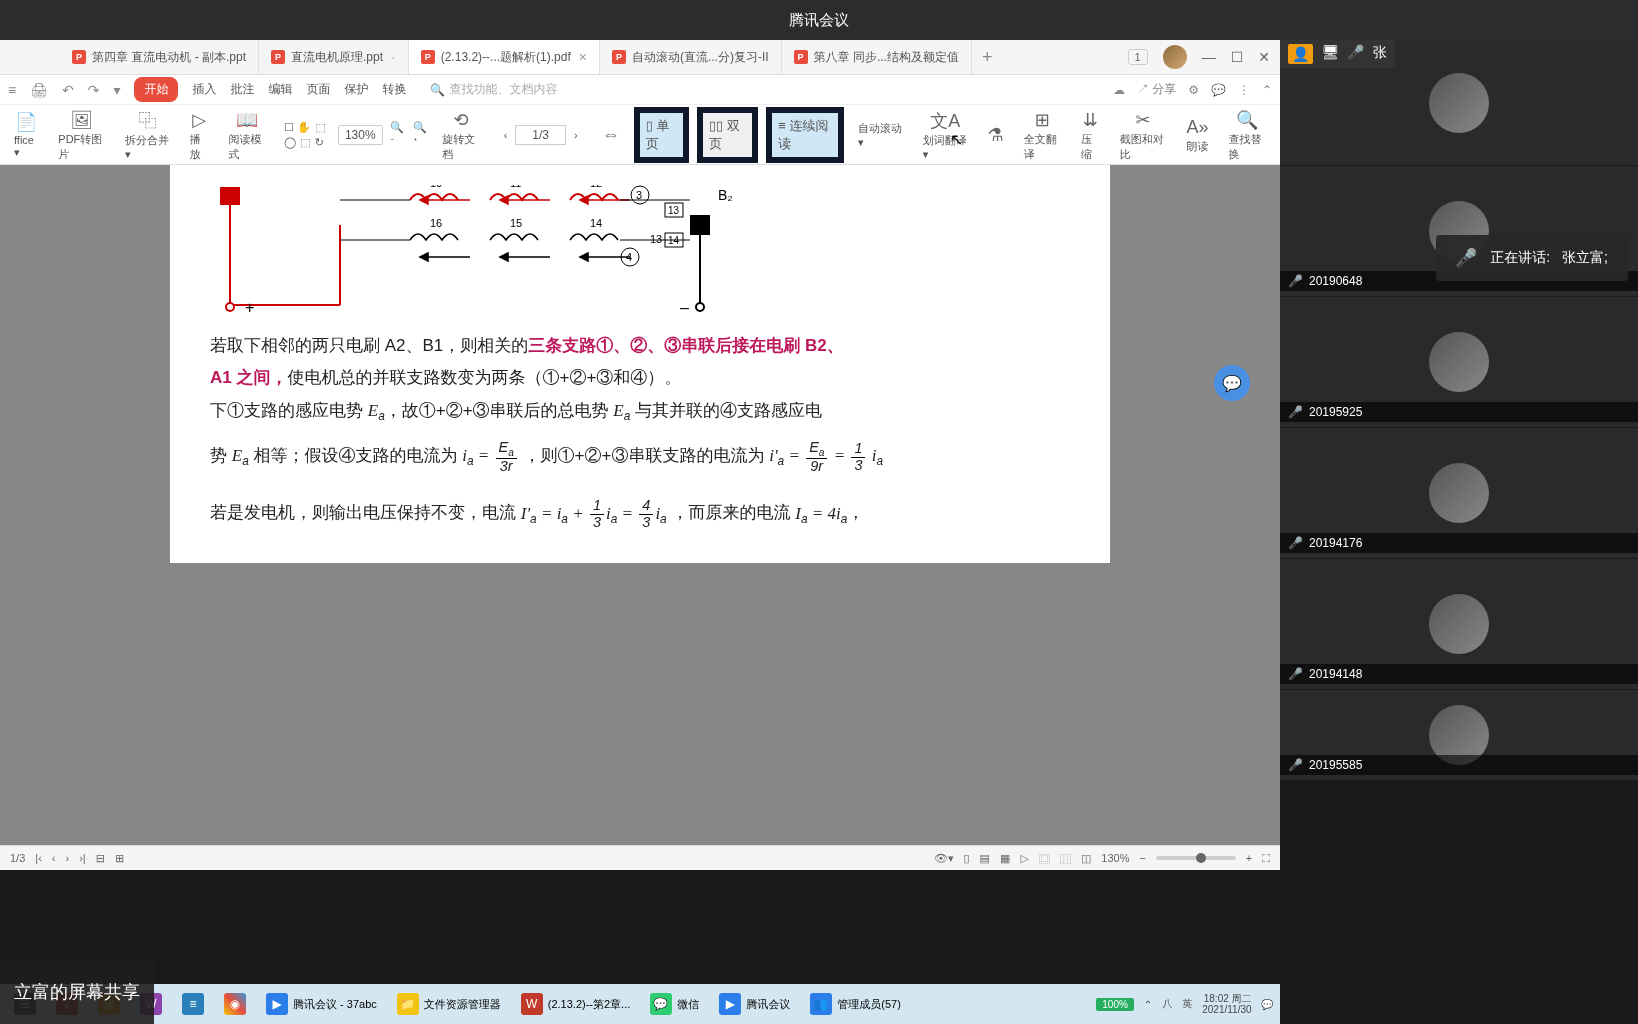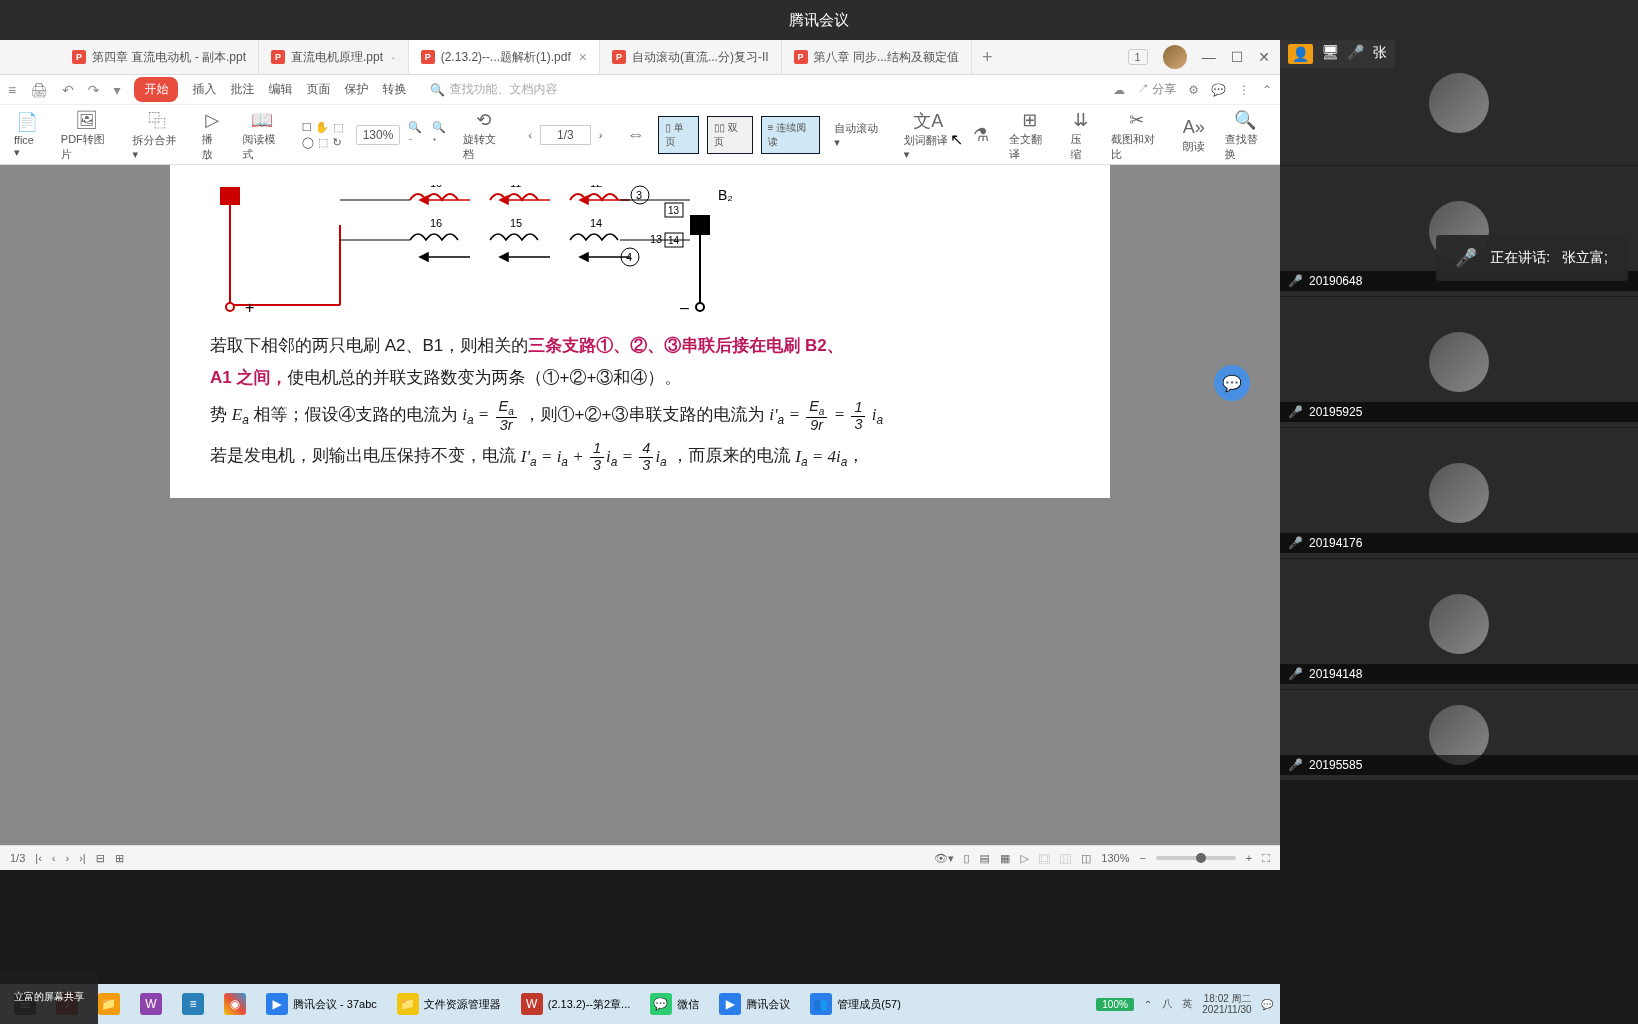--- a/index.html
+++ b/index.html
@@ -34,36 +34,36 @@
 
 
 .toolbar { height:60px; display:flex; align-items:center; padding:0 8px; gap:8px; border-bottom:1px solid #ddd; font-size:11px; color:#555; }
 .tool { display:flex; flex-direction:column; align-items:center; padding:0 6px; cursor:pointer; }
 .tool-icon { font-size:18px; color:#666; height:24px; display:flex; align-items:center; }
 .tool-small { display:flex; flex-direction:column; gap:2px; padding:0 4px; }
 .tool-row { display:flex; gap:4px; }
 .zoom-select { border:1px solid #ccc; padding:2px 6px; font-size:12px; border-radius:2px; }
 .pager { display:flex; align-items:center; gap:8px; padding:0 10px; }
 .page-input { border:1px solid #ccc; padding:2px 16px; font-size:12px; text-align:center; }
-.mode-btn { border:1px solid #0f172a; padding:4px 6px; font-size:10px; background:#f0f0f0; }
+.mode-btn { border:6px solid #0f172a; padding:4px 6px; font-size:13px; background:#f0f0f0; }
 .mode-btn.active { background:#d0e8f5; }
 
 
 .doc-area { flex:1; background:#888; overflow:hidden; position:relative; padding:0 125px; }
 .page { background:#fff; width:940px; margin:0 auto; padding:20px 40px; font-size:17px; line-height:1.9; color:#222; font-family:SimSun,serif; }
 .page + .page { margin-top:12px; }
 
 
 .circuit { position:relative; height:130px; margin-bottom:15px; }
 .circuit svg { width:100%; height:100%; }
 
 .blue { color:#be185d; font-weight:bold; }
 .formula { font-style:italic; font-family:"Times New Roman",serif; }
 .sub { font-size:0.7em; vertical-align:sub; }
-.frac { display:inline-flex; flex-direction:column; align-items:center; vertical-align:middle; font-size:0.85em; line-height:1.1; margin:4px 2px; }
+.frac { display:inline-flex; flex-direction:column; align-items:center; vertical-align:middle; font-size:0.85em; line-height:1.1; margin:12px 2px; }
 .frac .num { border-bottom:1px solid #000; padding:0 3px; }
 .frac .den { padding:0 3px; }
 
 
 .statusbar { height:25px; background:#f5f5f5; border-top:1px solid #ddd; display:flex; align-items:center; padding:0 10px; font-size:11px; color:#666; gap:10px; }
 .statusbar-right { margin-left:auto; display:flex; align-items:center; gap:10px; }
 .slider { width:80px; height:4px; background:#ccc; border-radius:2px; position:relative; }
 .slider::after { content:""; position:absolute; width:10px; height:10px; background:#666; border-radius:50%; top:-3px; left:50%; }
 
 
@@ -88,21 +88,21 @@
 
 
 .taskbar { position:absolute; bottom:0; left:0; width:1280px; height:40px; background:#d4e6f1; display:flex; align-items:center; padding:0 6px; gap:4px; font-size:11px; }
 .task { display:flex; align-items:center; gap:5px; padding:4px 8px; cursor:pointer; border-radius:2px; }
 .task-icon { width:22px; height:22px; border-radius:3px; display:flex; align-items:center; justify-content:center; font-size:12px; color:#fff; }
 .task-right { margin-left:auto; display:flex; align-items:center; gap:10px; color:#444; font-size:10px; }
 .battery { background:#27ae60; color:#fff; padding:1px 6px; border-radius:2px; font-size:10px; }
 .clock { display:flex; flex-direction:column; line-height:1.1; text-align:right; }
 
 
-.sharebar { position:absolute; bottom:0; left:0; background:rgba(30,30,30,0.9); color:#fff; padding:20px 14px; font-size:10px; }
+.sharebar { position:absolute; bottom:0; left:0; background:rgba(30,30,30,0.9); color:#fff; padding:20px 14px; font-size:18px; }
 </style>
 </head>
 <body>
 
 <div class="titlebar">
   <span>腾讯会议</span>
 </div>
 
 <div class="app">
 
@@ -310,20 +310,23 @@
           <line x1="130" y1="55" x2="200" y2="55" stroke="#000"></line>
           <line x1="410" y1="15" x2="480" y2="15" stroke="#000"></line>
           <line x1="410" y1="55" x2="480" y2="55" stroke="#000"></line>
         </svg>
       </div>
       <p>
         <span>若取下相邻的两只电刷 A2、B1，则相关的</span><span class="blue">三条支路①、②、③串联后接在电刷 B2、</span>
       </p>
       <p>
         <span class="blue">A1 之间，</span><span>使电机总的并联支路数变为两条（①+②+③和④）。</span>
+      </p>
+      <p>
+        <span>下①支路的感应电势 </span><span class="formula">E<span class="sub">a</span></span><span>，故①+②+③串联后的总电势 </span><span class="formula">E<span class="sub">a</span></span><span> 与其并联的④支路感应电</span>
       </p>
       <p>
         <span>势 </span><span class="formula">E<span class="sub">a</span></span><span> 相等；假设④支路的电流为</span>
         <span class="formula">i<span class="sub">a</span> = <span class="frac">
               <span class="num">E<span class="sub">a</span></span>
               <span class="den">3r</span>
             </span></span>
         <span>，则①+②+③串联支路的电流为</span>
         <span class="formula">i'<span class="sub">a</span> = <span class="frac">
               <span class="num">E<span class="sub">a</span></span>

